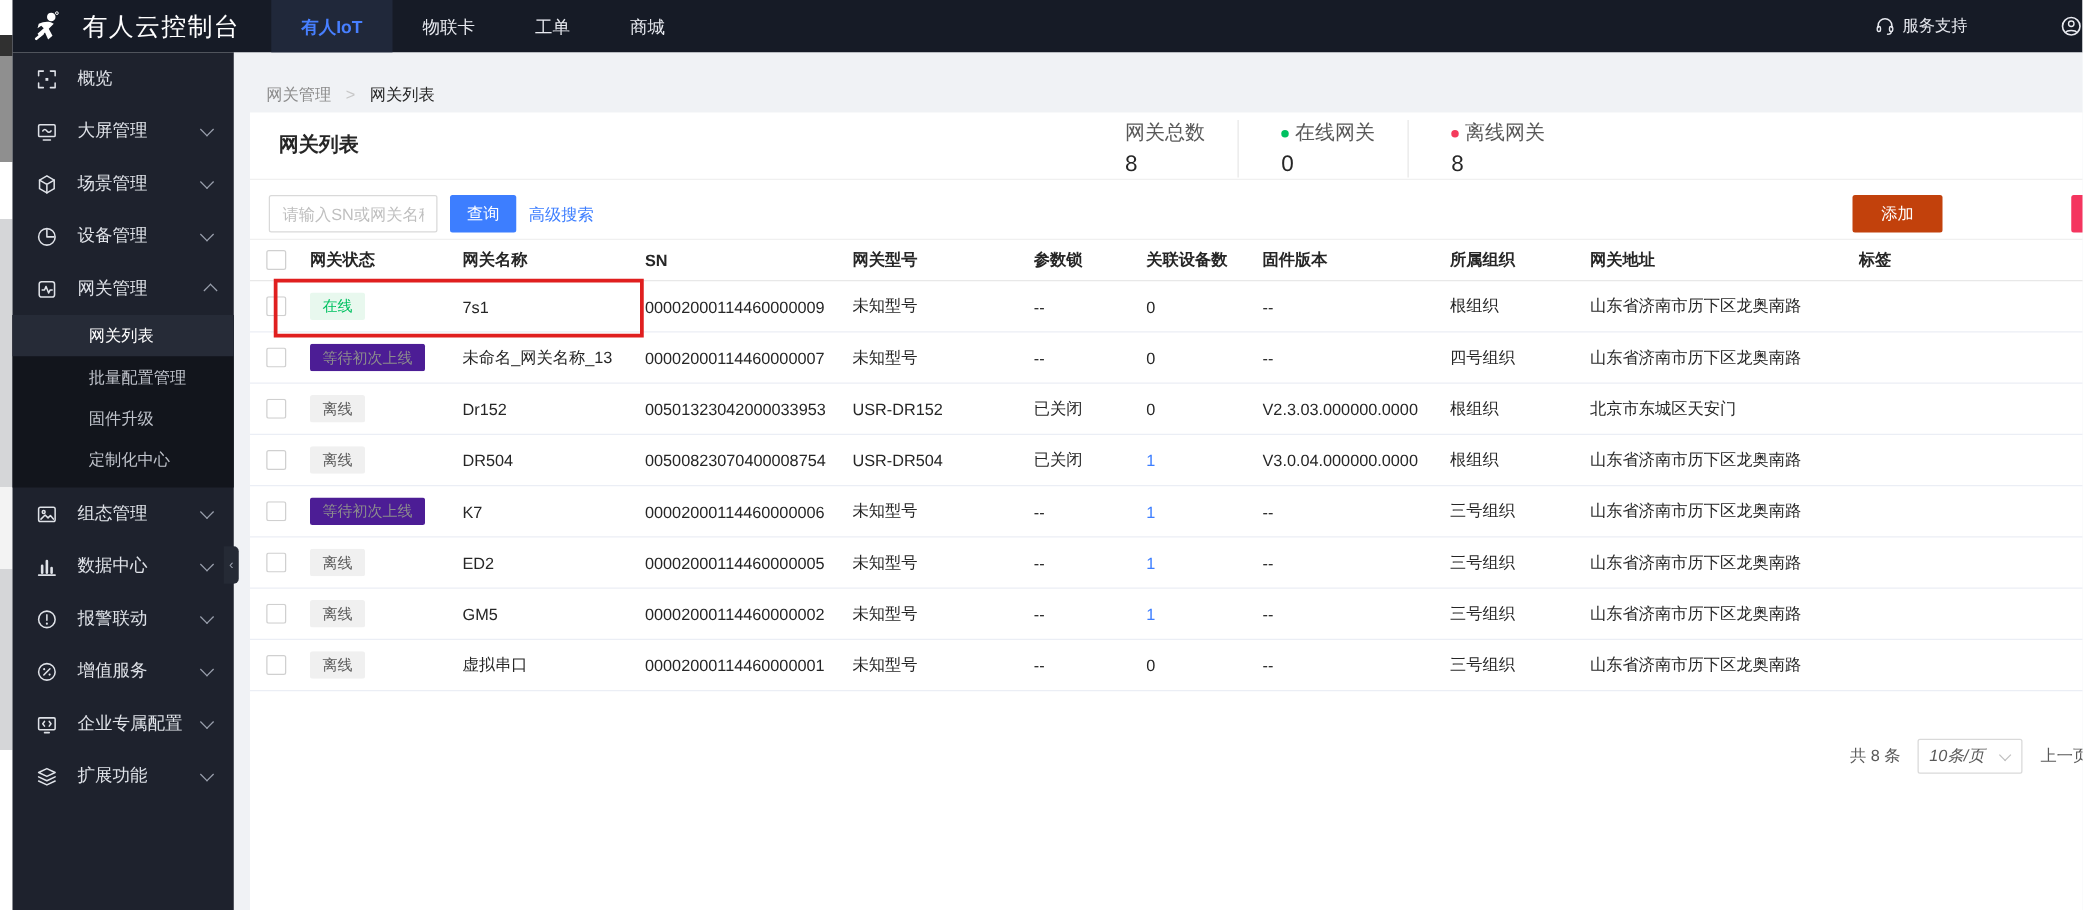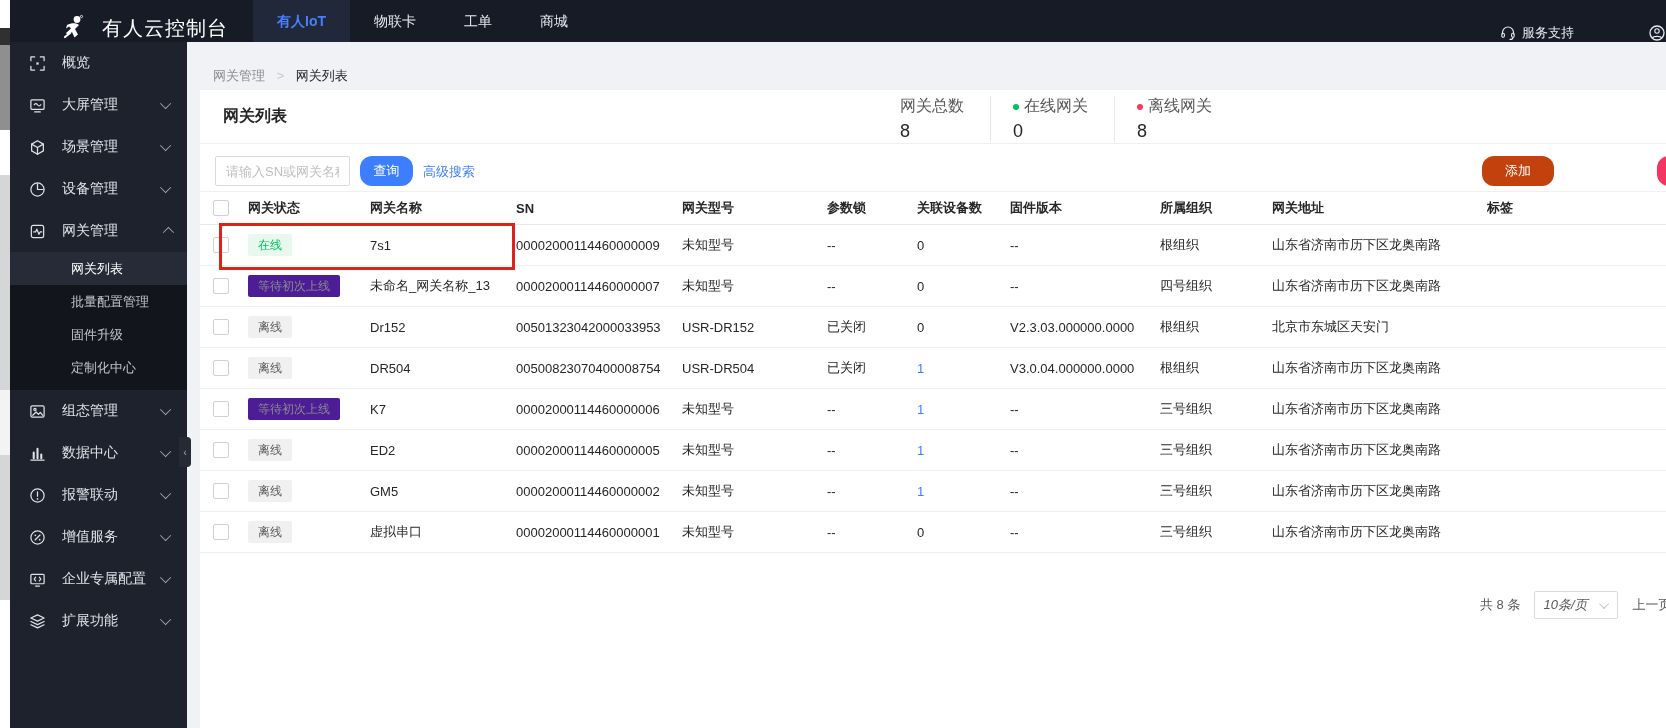--- a/index.html
+++ b/index.html
@@ -11,21 +11,21 @@
   
   .left-strip{
     position:absolute;left:0;top:0;width:10px;height:728px;
     background:linear-gradient(180deg,#ffffff 0px,#ffffff 28px,#303030 28px,#303030 45px,
       #8f8f8f 45px,#8f8f8f 130px,#ffffff 130px,#ffffff 175px,#d5d6d8 175px,#d5d6d8 390px,
       #f3f3f3 390px,#f3f3f3 455px,#d5d6d8 455px,#d5d6d8 600px,#ffffff 600px,#ffffff 728px);
   }
   
   .topbar{
     position:absolute;left:10px;top:0;right:0;height:42px;background:#161b26;
-    display:flex;align-items:flex-end;color:#e8eaf0;padding-left:36px;
+    display:flex;align-items:center;color:#e8eaf0;
   }
   .logo{width:30px;height:30px;margin-left:13px;flex:0 0 auto;display:flex;align-items:center;justify-content:center;}
   .app-title{margin-left:13px;font-size:20px;color:#ffffff;letter-spacing:1px;white-space:nowrap;}
   .tabs{display:flex;height:42px;margin-left:25px;}
   .tab{height:57px;line-height:42px;padding:0 24px;font-size:14px;color:#e8eaf0;cursor:pointer;white-space:nowrap;}
   .tab.active{background:#20283a;color:#477fff;font-weight:bold;}
   .topbar-right{margin-left:auto;display:flex;align-items:center;}
   .support{display:flex;align-items:center;font-size:13px;color:#e8eaf0;cursor:pointer;}
   .support svg{margin-right:6px;}
   .partial-icon{width:18px;height:18px;margin-left:74px;flex:0 0 auto;}
@@ -49,33 +49,33 @@
   .breadcrumb{position:absolute;left:26px;top:25px;font-size:13px;white-space:nowrap;}
   .crumb-parent{color:#8c8c8c;cursor:pointer;}
   .crumb-sep{color:#c8c8c8;margin:0 8px;}
   .crumb-current{color:#262626;}
   .card{position:absolute;left:13px;top:48px;right:-20px;bottom:-5px;background:#ffffff;}
   
   .title-row{position:relative;height:53px;border-bottom:1px solid #f0f0f0;}
   .page-title{position:absolute;left:23px;top:16px;font-size:16px;font-weight:bold;color:#262626;}
   .stats{position:absolute;left:700px;top:6px;display:flex;}
   .stat{min-width:58px;}
-  .stat + .stat{border-left:1px solid #e8e8e8;padding-left:22px;margin-left:26px;}
+  .stat + .stat{border-left:1px solid #e8e8e8;padding-left:34px;margin-left:26px;}
   .stat-label{font-size:16px;color:#595959;display:flex;align-items:center;white-space:nowrap;}
   .stat-dot{width:6px;height:6px;border-radius:50%;margin-right:5px;display:inline-block;}
   .stat-value{font-size:18px;color:#262626;margin-top:4px;}
   
   .toolbar-row{position:relative;height:47px;}
   .search-input{
     position:absolute;left:15px;top:12px;width:113px;height:28px;border:1px solid #d9d9d9;
     border-radius:2px;padding:0 10px;font-size:13px;color:#262626;outline:none;
     font-family:"Liberation Sans","DejaVu Sans",sans-serif;
   }
   .search-input::placeholder{color:#bfbfbf;}
-  .btn{border:none;border-radius:12px;color:#fff;font-size:13px;cursor:pointer;
+  .btn{border:none;border-radius:2px;color:#fff;font-size:13px;cursor:pointer;
        font-family:"Liberation Sans","DejaVu Sans",sans-serif;}
   .query-btn{position:absolute;left:160px;top:12px;width:53px;height:30px;background:#3d7eff;}
   .adv-link{position:absolute;left:223px;top:19px;color:#3d7eff;font-size:13px;cursor:pointer;white-space:nowrap;}
   .add-btn{position:absolute;left:1282px;top:12px;width:72px;height:30px;background:#c2410c;}
   .red-btn{position:absolute;left:1457px;top:12px;width:70px;height:30px;background:#f4355f;}
   
   .table{--cols:36px 122px 146px 166px 145px 90px 93px 150px 112px 215px 220px;}
   .t-header{
     display:grid;grid-template-columns:var(--cols);padding-left:12px;height:32px;align-items:center;
     border-top:1px solid #f0f0f0;border-bottom:1px solid #e8e8e8;font-weight:bold;font-size:13px;color:#262626;

